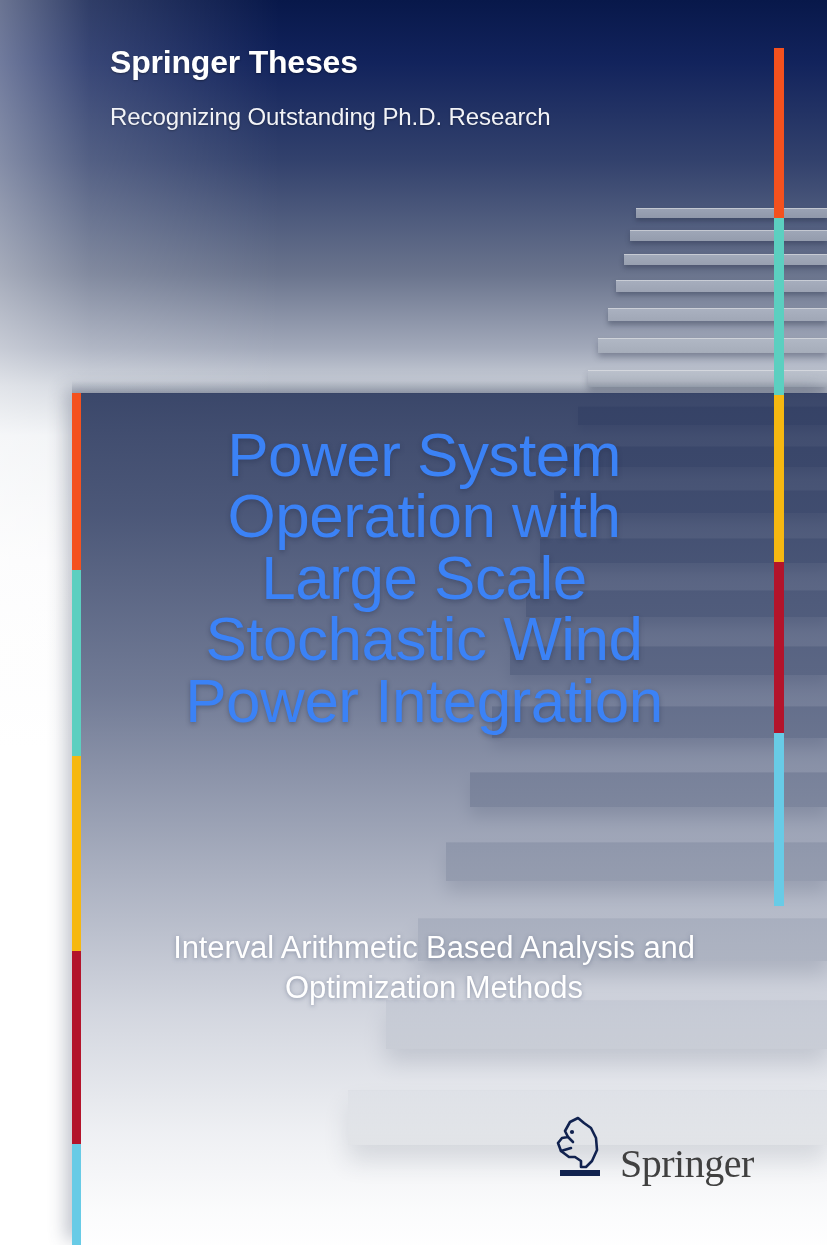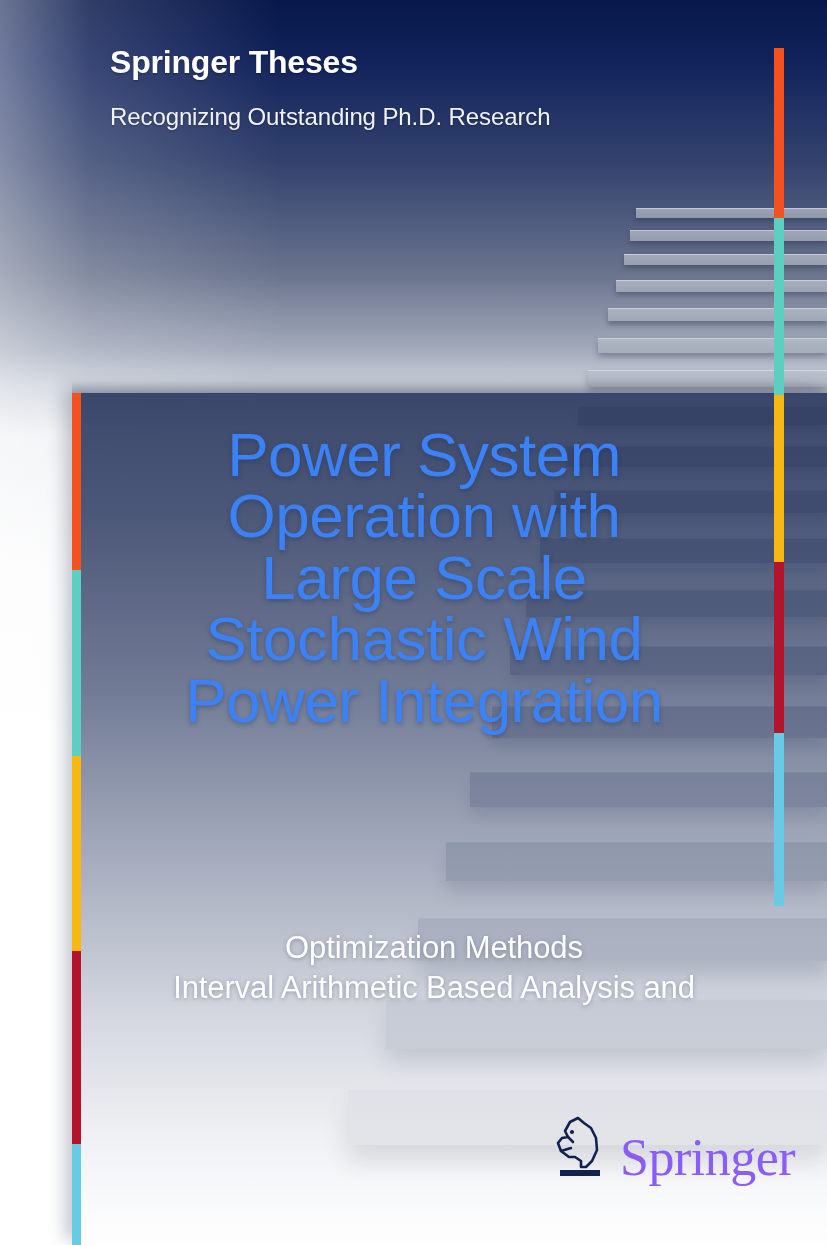--- a/index.html
+++ b/index.html
@@ -162,22 +162,22 @@
   .springer {
     position: absolute;
     left: 548px;
     top: 1112px;
     display: flex;
     align-items: flex-end;
     gap: 10px;
   }
   .springer-word {
     font-family: "Liberation Serif", serif;
-    font-size: 52px;
-    color: #8b5cf6;
+    font-size: 40px;
+    color: #404040;
     line-height: 1;
     letter-spacing: -0.5px;
   }
   .knight-wrap { width: 62px; height: 72px; position: relative; }
 </style>
 </head>
 <body>
 
 <div class="cover">
 
@@ -231,22 +231,22 @@
 
   <div class="book-title">
     <span class="tline">Power System</span>
     <span class="tline">Operation with</span>
     <span class="tline">Large Scale</span>
     <span class="tline">Stochastic Wind</span>
     <span class="tline">Power Integration</span>
   </div>
 
   <div class="book-subtitle">
+    <span class="sline">Interval Arithmetic Based Analysis and</span>
     <span class="sline">Optimization Methods</span>
-    <span class="sline">Interval Arithmetic Based Analysis and</span>
   </div>
 
   <div class="springer">
     <div class="knight-wrap">
       <svg viewBox="0 0 62 72" width="62" height="72" aria-hidden="true">
         <g fill="none" stroke="#11224f" stroke-width="2.6" stroke-linejoin="round" stroke-linecap="round">
           <path d="M22 10 L30 6 L36 11 L43 16 L48 26 L49 38 L44 49 L38 55 L33 55 L33 49
                    L27 45 L21 45 L13 39 L10 31 L14 26 L20 25 L17 19 Z"></path>
           <path d="M20 25 L25 30"></path>
           <path d="M13 39 L23 36"></path>

